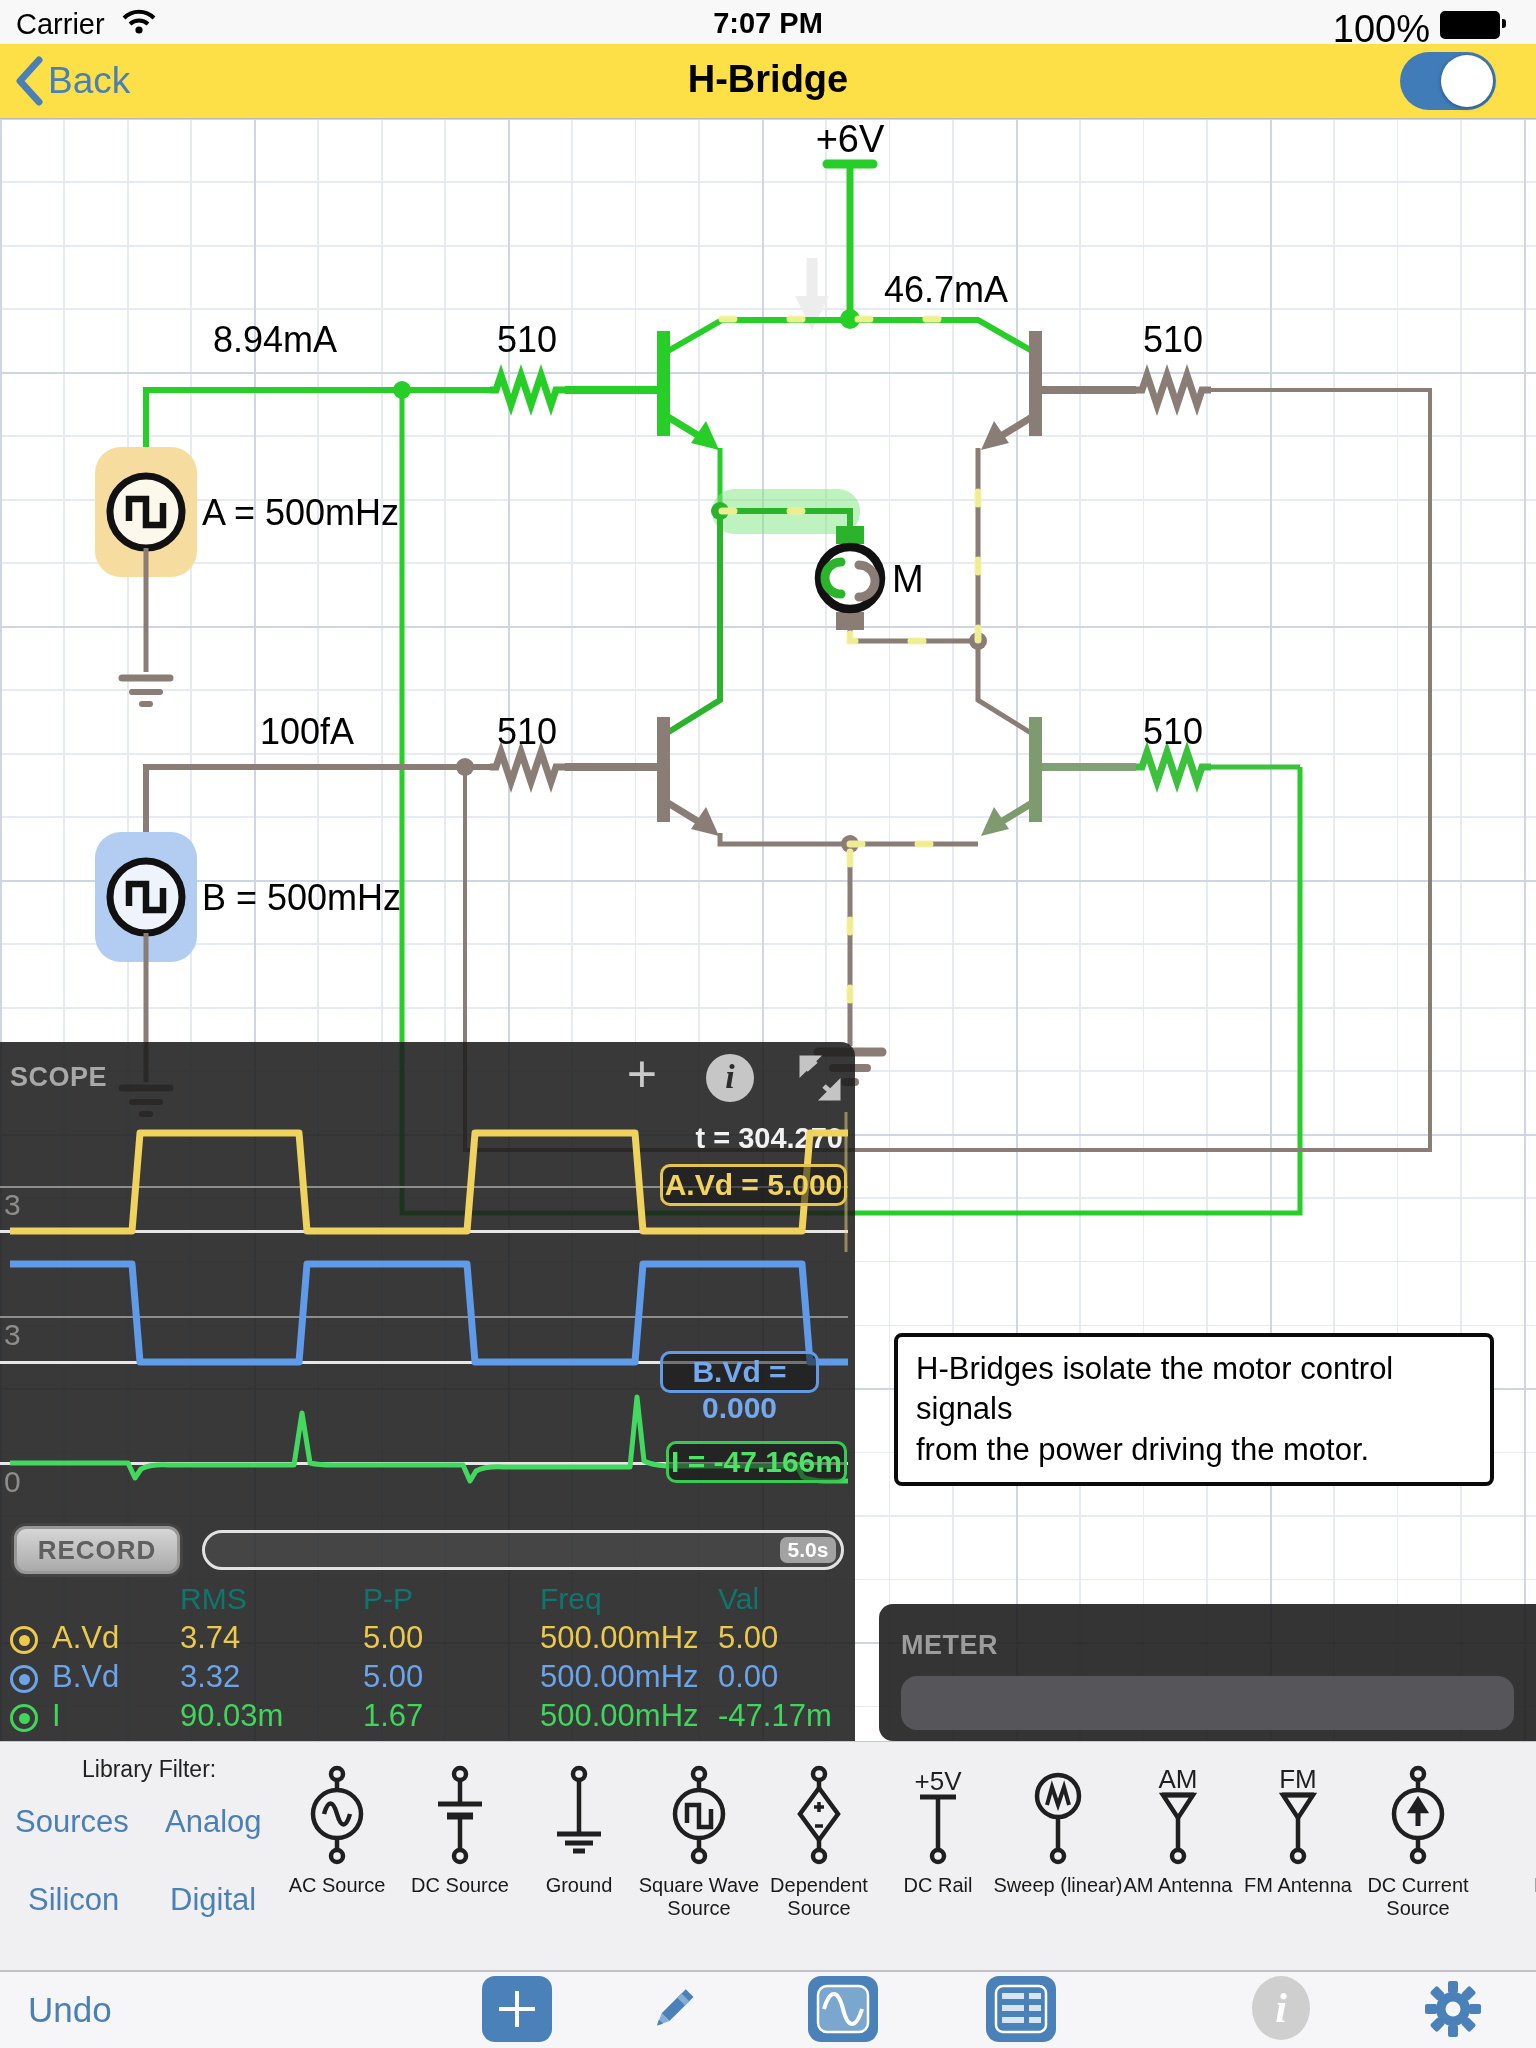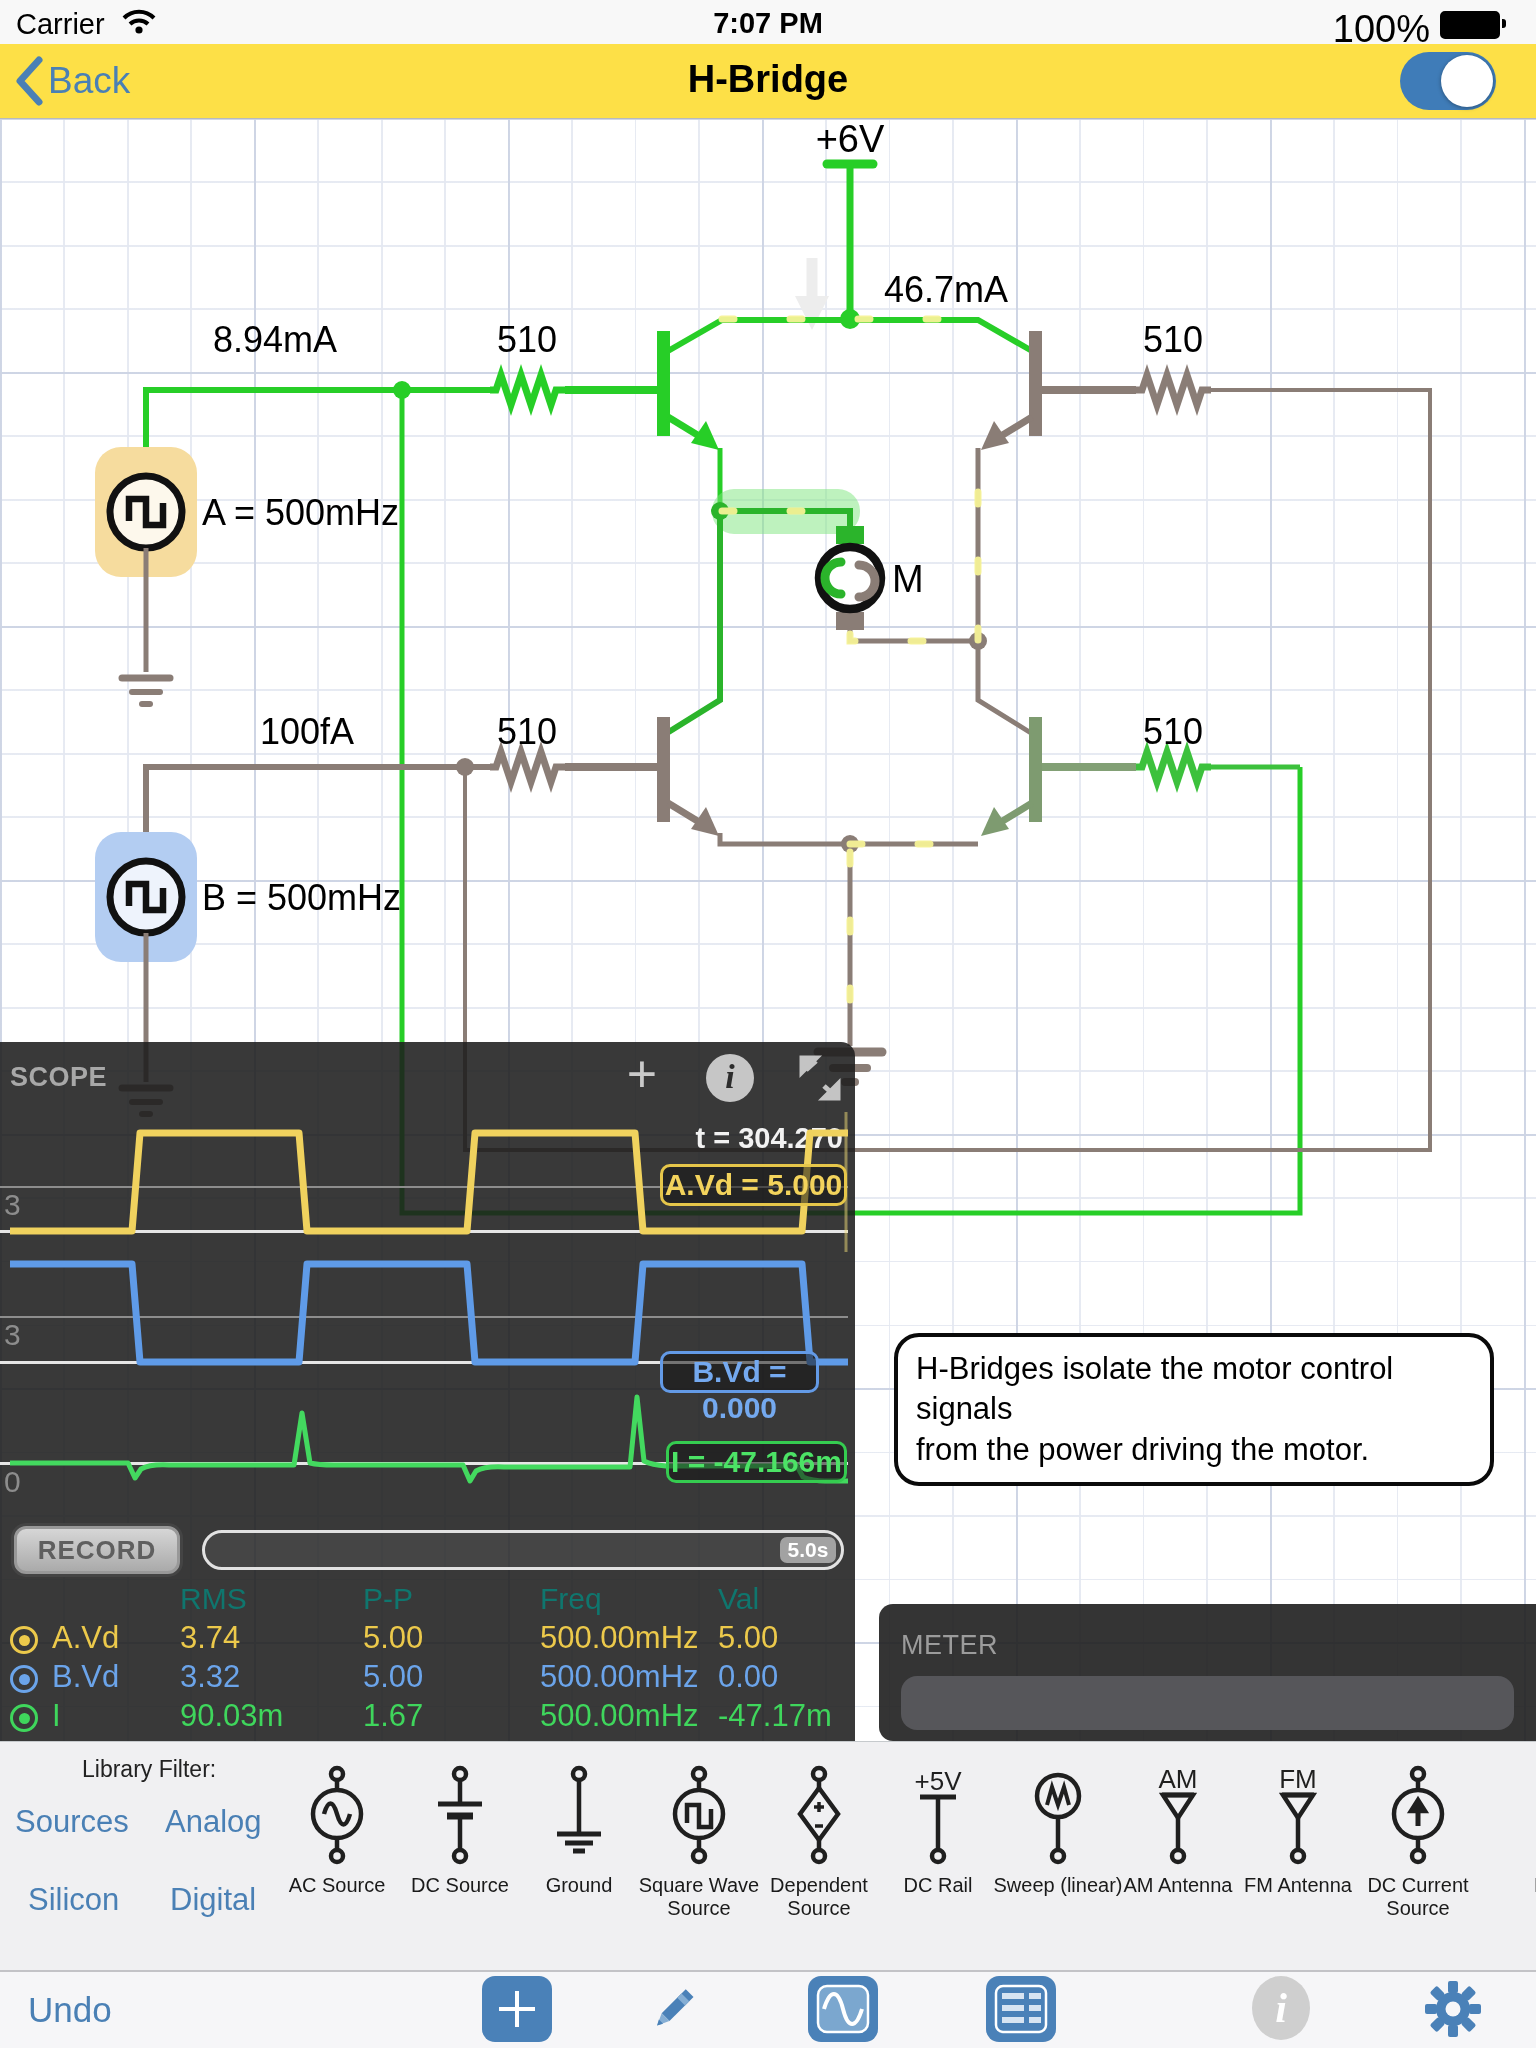--- a/index.html
+++ b/index.html
@@ -24,21 +24,21 @@
   #canvas{position:absolute;left:0;top:118px;width:1536px;height:1623px;background-color:#fff;
     background-image:
       repeating-linear-gradient(to right, rgba(205,212,228,.95) 0 2px, transparent 2px 254px),
       repeating-linear-gradient(to bottom, rgba(205,212,228,.95) 0 2px, transparent 2px 254px),
       repeating-linear-gradient(to right, rgba(228,232,241,.9) 0 1.5px, transparent 1.5px 63.5px),
       repeating-linear-gradient(to bottom, rgba(228,232,241,.9) 0 1.5px, transparent 1.5px 63.5px);}
   #circuit-svg{position:absolute;left:0;top:118px;z-index:5;}
   #circuit-svg text{font-family:"Liberation Sans",sans-serif;}
   
   #annotation{position:absolute;left:894px;top:1333px;width:600px;box-sizing:border-box;background:#fff;
-    border:4px solid #0a0a0a;border-radius:25px;padding:12px 18px;z-index:8;}
+    border:4px solid #0a0a0a;border-radius:8px;padding:12px 18px;z-index:8;}
   #annotation div{font-size:31px;line-height:1.3;color:#000;}
   
   #scope{position:absolute;left:0;top:1042px;width:855px;height:699px;background:rgba(30,30,30,.88);
     border-radius:0 14px 0 0;z-index:10;}
   #scope .hdr-title{position:absolute;left:10px;top:20px;font-size:27px;font-weight:bold;color:#a8a8a8;letter-spacing:.5px;}
   #scope .plus{position:absolute;left:612px;top:2px;width:60px;height:60px;font-size:52px;font-weight:200;color:#c9c9c9;text-align:center;line-height:60px;cursor:pointer;}
   #scope .info{position:absolute;left:706px;top:12px;width:48px;height:48px;border-radius:50%;background:#c6c6c6;color:#2c2c2c;
     font-family:"Liberation Serif",serif;font-style:italic;font-weight:bold;font-size:34px;text-align:center;line-height:46px;cursor:pointer;}
   #scope .expand{position:absolute;left:796px;top:12px;width:48px;height:48px;cursor:pointer;}
   #scope .t-readout{position:absolute;right:12px;top:80px;font-size:29px;font-weight:bold;color:#f2f2f2;}
@@ -54,21 +54,21 @@
     border-radius:20px;background:rgba(160,160,160,.12);cursor:pointer;}
   #rec-bar .badge{position:absolute;right:5px;top:4px;width:56px;height:26px;border-radius:7px;background:#a2a2a2;
     color:#fff;font-size:21px;font-weight:bold;text-align:center;line-height:26px;}
   .sc-h{position:absolute;top:540px;font-size:30px;color:#0f766e;}
   .sc-row{position:absolute;left:0;width:855px;height:39px;cursor:pointer;}
   .sc-row span{position:absolute;font-size:31px;}
   .chan-dot{position:absolute;left:10px;top:6px;width:22px;height:22px;border-radius:50%;border:3px solid;display:flex;align-items:center;justify-content:center;}
   .chan-dot i{width:11px;height:11px;border-radius:50%;display:block;}
   
   #meter{position:absolute;left:879px;top:1604px;width:657px;height:137px;background:rgba(30,30,30,.9);border-radius:14px 0 0 14px;z-index:10;}
-  #meter .mtitle{position:absolute;left:22px;top:26px;font-size:27px;font-weight:normal;color:#9c9c9c;letter-spacing:.5px;}
+  #meter .mtitle{position:absolute;left:22px;top:26px;font-size:27px;font-weight:bold;color:#9c9c9c;letter-spacing:.5px;}
   #meter .mslot{position:absolute;left:22px;top:72px;width:613px;height:54px;border-radius:16px;background:#56565a;}
   
   #library{position:absolute;left:0;top:1741px;width:1536px;height:229px;background:#f0f0f2;border-top:1.5px solid #c6cacd;z-index:20;overflow:hidden;}
   #library .filter-label{position:absolute;left:82px;top:14px;font-size:23px;color:#222;}
   .lib-btn{position:absolute;font-size:31px;color:#4a80b5;cursor:pointer;}
   .lib-item{position:absolute;top:22px;width:160px;text-align:center;cursor:pointer;}
   .lib-item .lbl{margin-top:2px;font-size:20px;color:#1a1a1a;line-height:1.15;}
   
   #toolbar{position:absolute;left:0;top:1970px;width:1536px;height:78px;background:#f6f6f8;border-top:2px solid #c3c3c7;z-index:30;}
   #toolbar .undo{position:absolute;left:28px;top:18px;font-size:35px;color:#4a80b5;cursor:pointer;}

